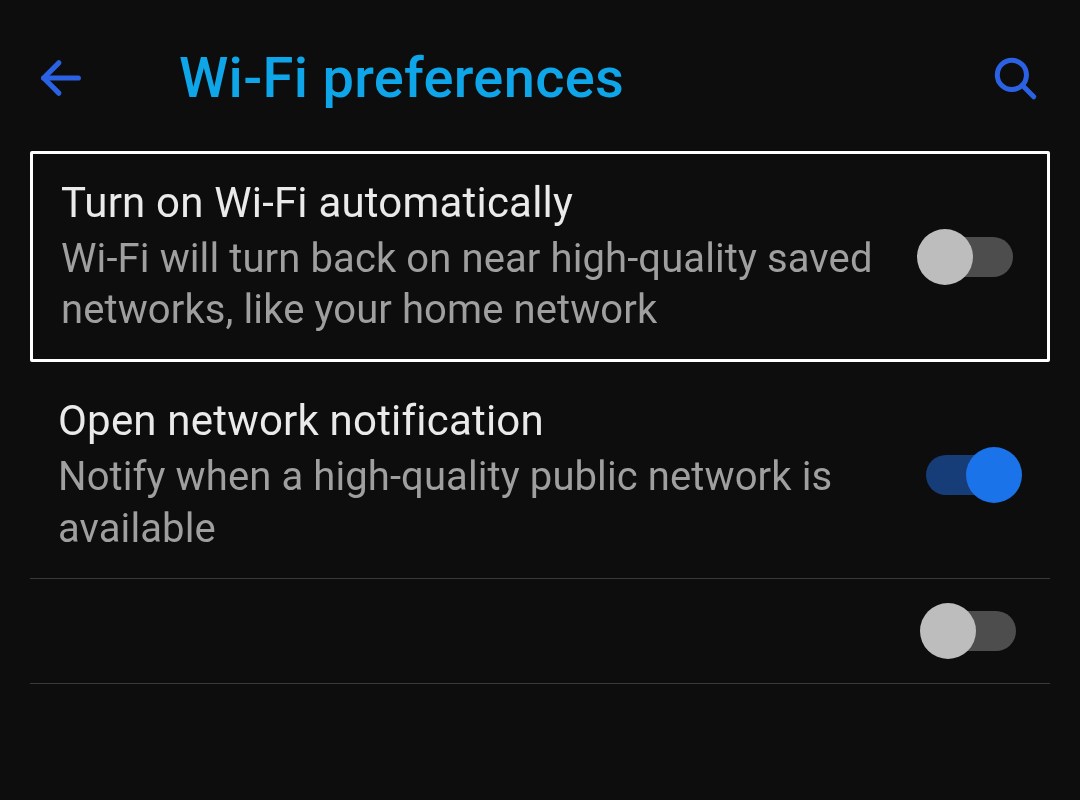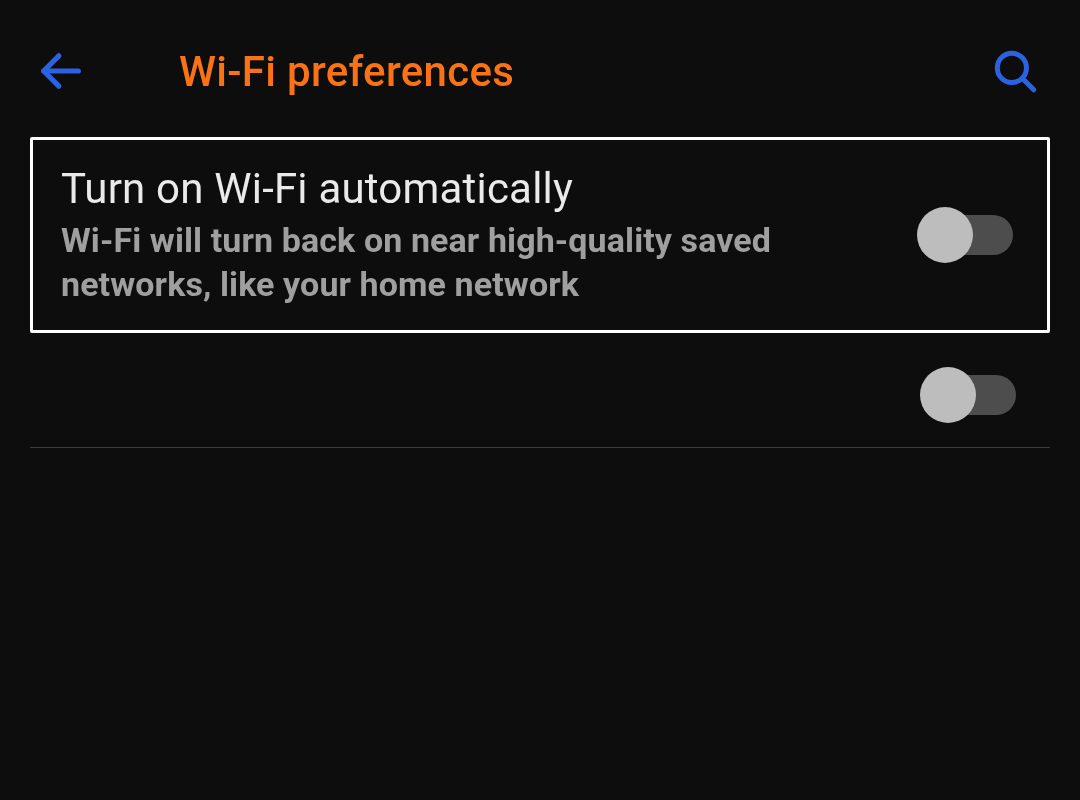--- a/index.html
+++ b/index.html
@@ -24,22 +24,22 @@
       color: #2b62e4;
       display: flex;
       align-items: center;
       justify-content: center;
     }
     .back-btn svg {
       width: 52px;
       height: 52px;
     }
     .title {
-      color: #f97316;
-      font-size: 42px;
+      color: #0ea5e9;
+      font-size: 56px;
       font-weight: 500;
       margin-left: 92px;
       letter-spacing: 0.3px;
     }
     .spacer { flex: 1; }
     .search-btn {
       color: #2b62e4;
       display: flex;
       align-items: center;
       justify-content: center;
@@ -68,22 +68,22 @@
     }
     .setting-title {
       color: #eaeaea;
       font-size: 42px;
       font-weight: 400;
       margin-bottom: 6px;
       letter-spacing: 0.2px;
     }
     .setting-desc {
       color: #9f9f9f;
-      font-size: 34px;
-      font-weight: 700;
+      font-size: 40px;
+      font-weight: 400;
       line-height: 1.28;
       letter-spacing: 0.1px;
     }
     .toggle {
       width: 102px;
       height: 56px;
       position: relative;
       flex-shrink: 0;
     }
     .toggle-track {
@@ -142,20 +142,30 @@
     <div class="setting-text">
       <div class="setting-title">Turn on Wi-Fi automatically</div>
       <div class="setting-desc">Wi-Fi will turn back on near high-quality saved networks, like your home network</div>
     </div>
     <div class="toggle off">
       <div class="toggle-track"></div>
       <div class="toggle-thumb"></div>
     </div>
   </div>
 
+  <div class="setting-item">
+    <div class="setting-text">
+      <div class="setting-title">Open network notification</div>
+      <div class="setting-desc">Notify when a high-quality public network is available</div>
+    </div>
+    <div class="toggle on">
+      <div class="toggle-track"></div>
+      <div class="toggle-thumb"></div>
+    </div>
+  </div>
 
   <div class="setting-item">
     <div class="setting-text">
     </div>
     <div class="toggle off">
       <div class="toggle-track"></div>
       <div class="toggle-thumb"></div>
     </div>
   </div>
 

